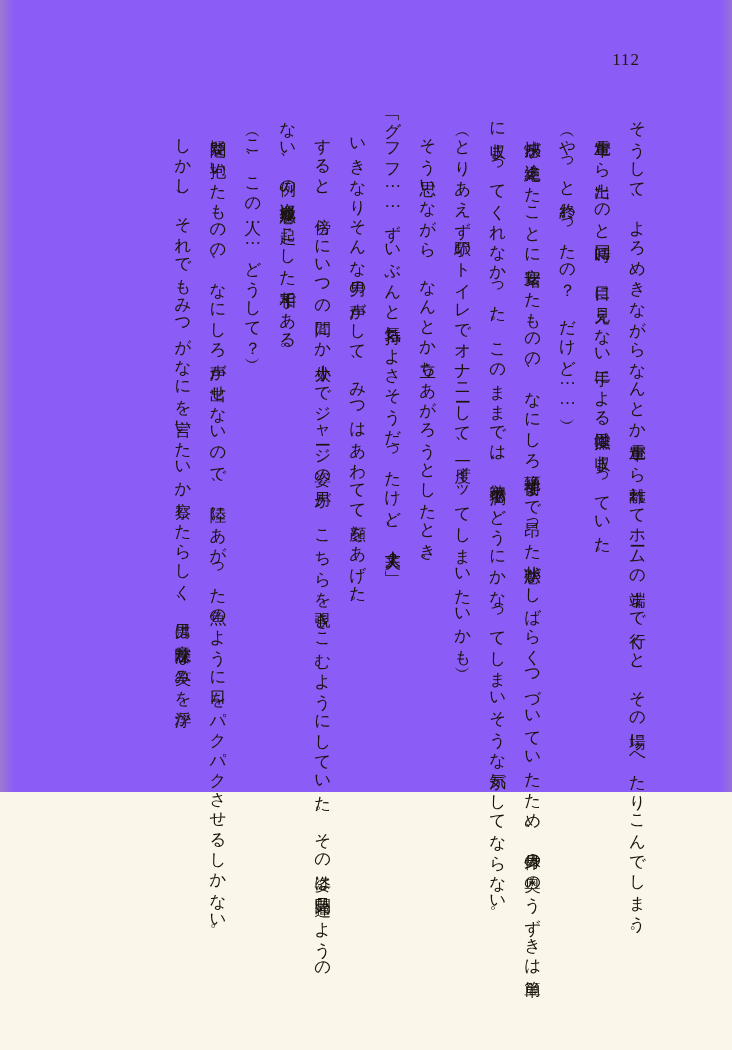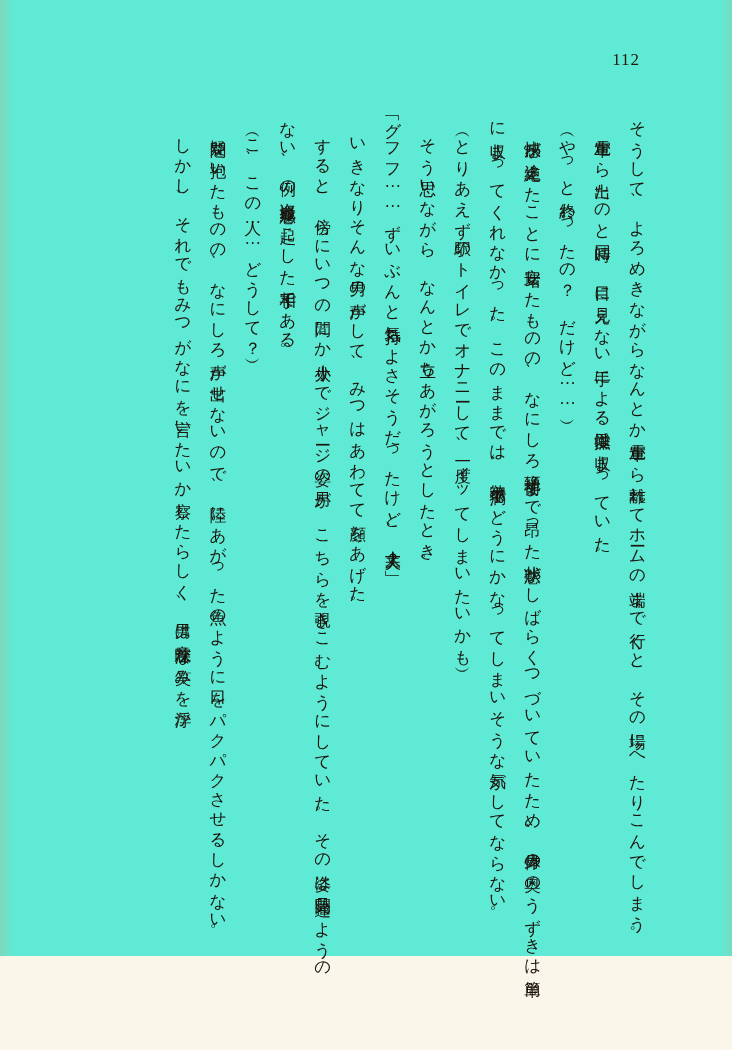--- a/index.html
+++ b/index.html
@@ -10,22 +10,22 @@
     width: 732px;
     height: 1050px;
     background: #faf6e9;
     font-family: "Liberation Serif", "DejaVu Serif", serif;
     color: #191410;
     overflow: hidden;
   }
   .page {
     position: relative;
     width: 732px;
-    height: 956px;
-    background: #5eead4;
+    height: 792px;
+    background: #8b5cf6;
     box-sizing: border-box;
   }
   
   .page::before {
     content: "";
     position: absolute;
     top: 0; left: 0;
     width: 14px; height: 100%;
     background: linear-gradient(to right, rgba(190,178,140,0.35), rgba(250,246,233,0));
     pointer-events: none;

